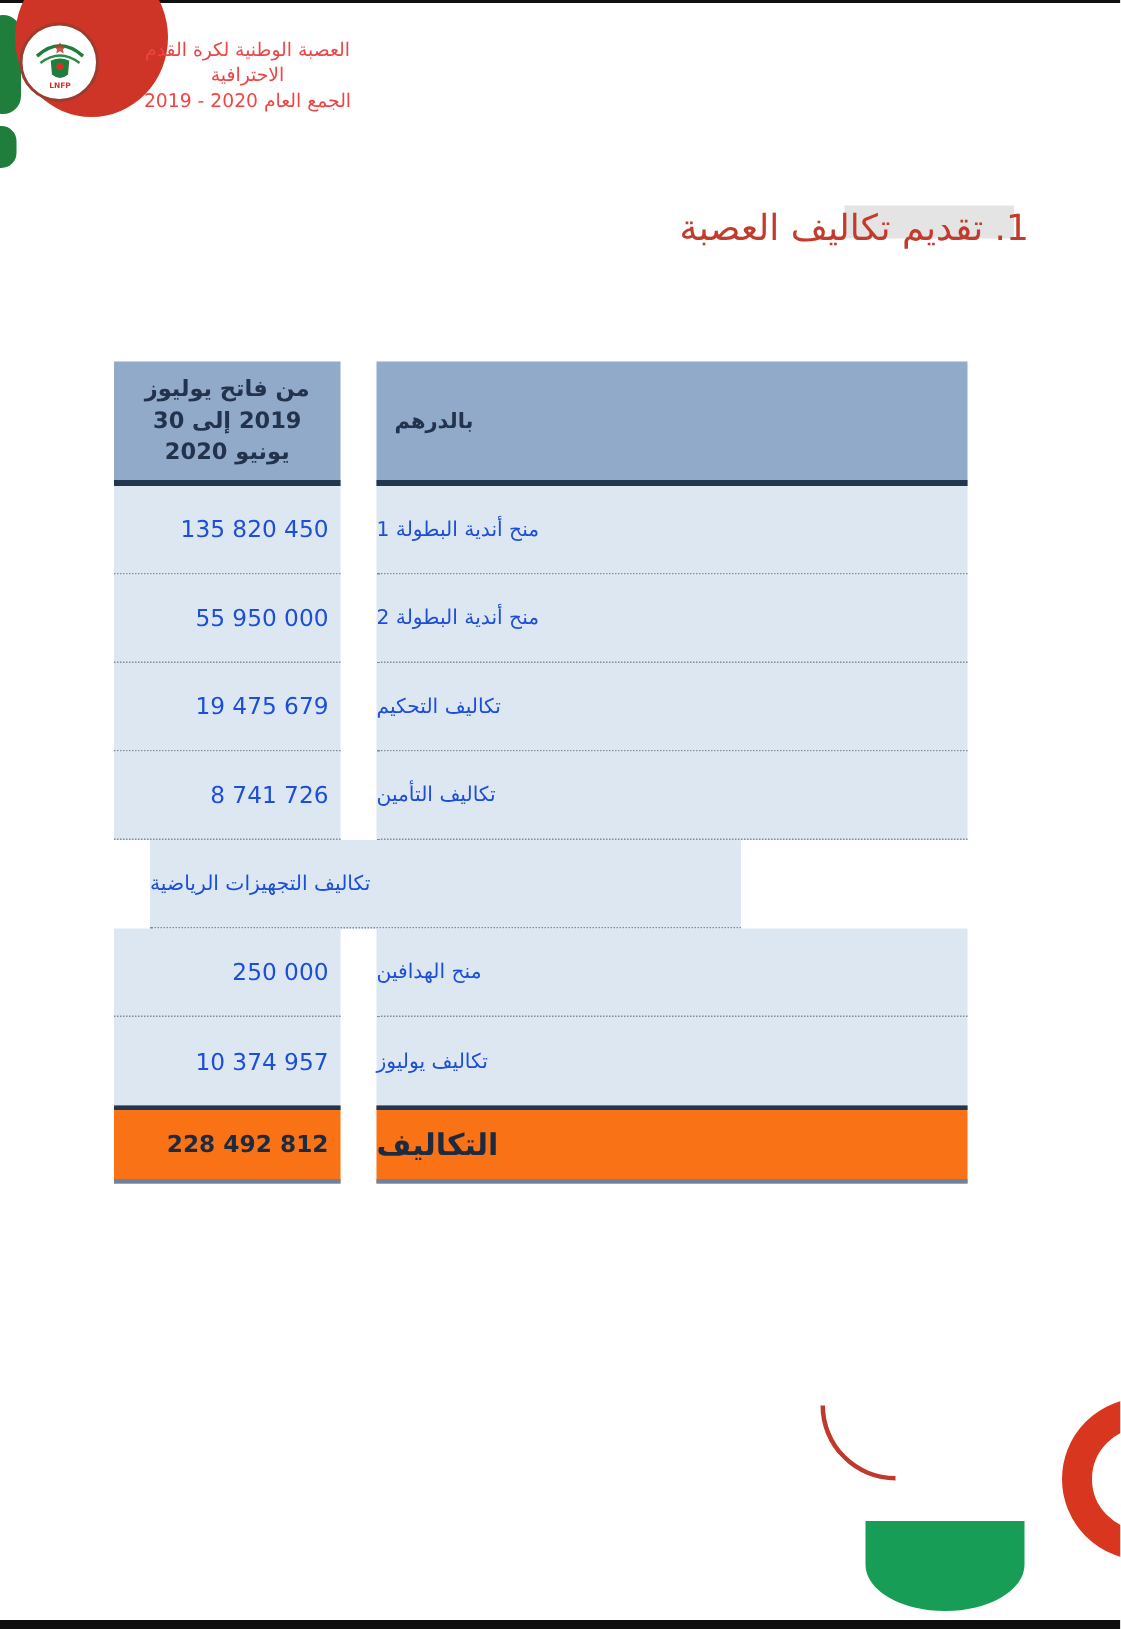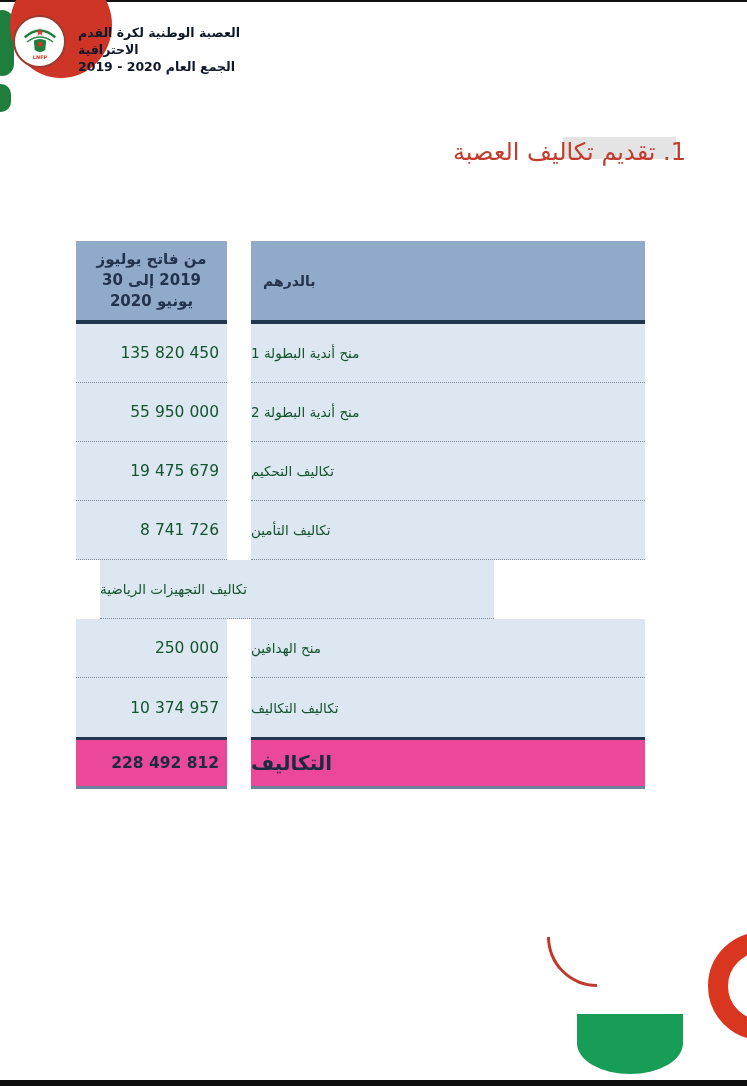--- a/index.html
+++ b/index.html
@@ -18,22 +18,22 @@
   .green-strip1{position:absolute;left:-10px;top:10px;width:24px;height:66px;border-radius:12px;background:#1f7e3b;}
   .green-strip2{position:absolute;left:-10px;top:84px;width:21px;height:28px;border-radius:10px;background:#1f7e3b;}
   .red-blob{position:absolute;left:10px;top:-28px;width:102px;height:106px;border-radius:50%;background:#ce3526;}
   .logo{
     position:absolute;left:13px;top:15px;width:53px;height:53px;border-radius:50%;
     background:#ffffff;border:2px solid #9b3c30;box-sizing:border-box;
     display:flex;align-items:center;justify-content:center;
   }
   .org-text{
     position:absolute;left:78px;top:24px;width:174px;
-    direction:rtl;text-align:left;
-    color:#0f172a;font-weight:bold;
+    direction:rtl;text-align:center;
+    color:#ef4444;font-weight:normal;
     font-size:12.5px;line-height:17px;
     letter-spacing:0.2px;
   }
 
   
   .title-highlight{position:absolute;left:563px;top:137px;width:113px;height:22px;background:#e4e4e4;}
   .slide-title{
     position:absolute;left:390px;top:132px;width:296px;
     direction:rtl;text-align:right;
     color:#c23b2c;font-size:24px;line-height:40px;
@@ -53,28 +53,28 @@
     color:#23334d;font-weight:bold;
     display:flex;align-items:center;
   }
   .thead .cell-val{justify-content:center;text-align:center;direction:rtl;font-size:15px;line-height:21px;padding:0 14px;}
   .thead .cell-lab{justify-content:flex-end;direction:rtl;font-size:14px;padding-left:12px;padding-right:12px;}
 
   .tdata .cell-val,.tdata .cell-lab{
     background:#dce7f2;height:59px;
     border-bottom:1px dotted #7d8b9b;
     display:flex;align-items:center;
-    color:#14532d;
+    color:#1d4ed8;
   }
   .tdata.last .cell-val,.tdata.last .cell-lab{border-bottom:none;}
   .tdata .cell-val{justify-content:flex-end;padding-right:8px;font-size:15.5px;direction:ltr;}
   .tdata .cell-lab{justify-content:flex-end;direction:rtl;font-size:13.5px;padding-right:12px;}
 
   .ttotal .cell-val,.ttotal .cell-lab{
-    background:#ec4899;height:52px;
+    background:#f97316;height:52px;
     border-top:3px solid #22364f;
     border-bottom:3px solid #6c839f;
     box-sizing:border-box;
     display:flex;align-items:center;
     color:#1c2b40;font-weight:bold;
   }
   .ttotal .cell-val{justify-content:flex-end;padding-right:8px;font-size:15.5px;direction:ltr;}
   .ttotal .cell-lab{justify-content:flex-end;direction:rtl;font-size:20px;padding-right:12px;}
 
   
@@ -164,21 +164,21 @@
 
     <div class="trow tdata">
       <div class="cell-val">250 000</div>
       <div class="cell-gap"></div>
       <div class="cell-lab">منح الهدافين</div>
     </div>
 
     <div class="trow tdata last">
       <div class="cell-val">10 374 957</div>
       <div class="cell-gap"></div>
-      <div class="cell-lab">تكاليف التكاليف</div>
+      <div class="cell-lab">تكاليف يوليوز</div>
     </div>
 
     <div class="trow ttotal">
       <div class="cell-val">228 492 812</div>
       <div class="cell-gap"></div>
       <div class="cell-lab">التكاليف</div>
     </div>
 
   </div>
 

